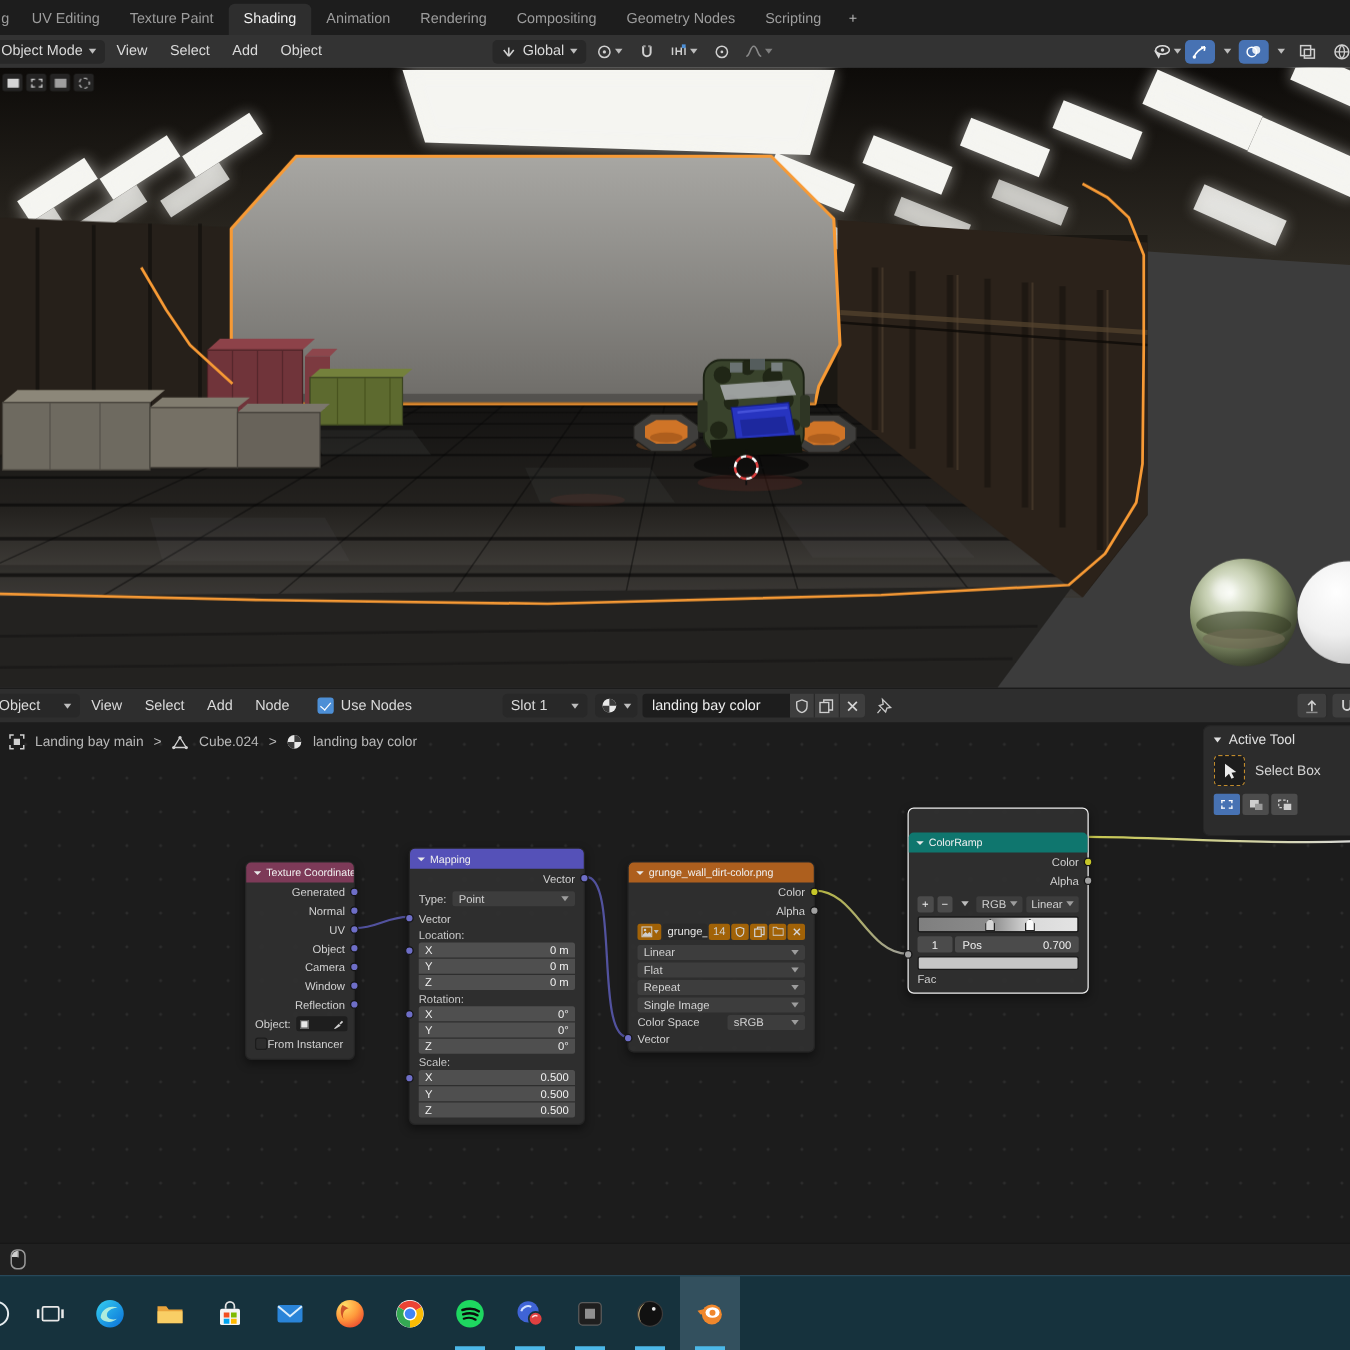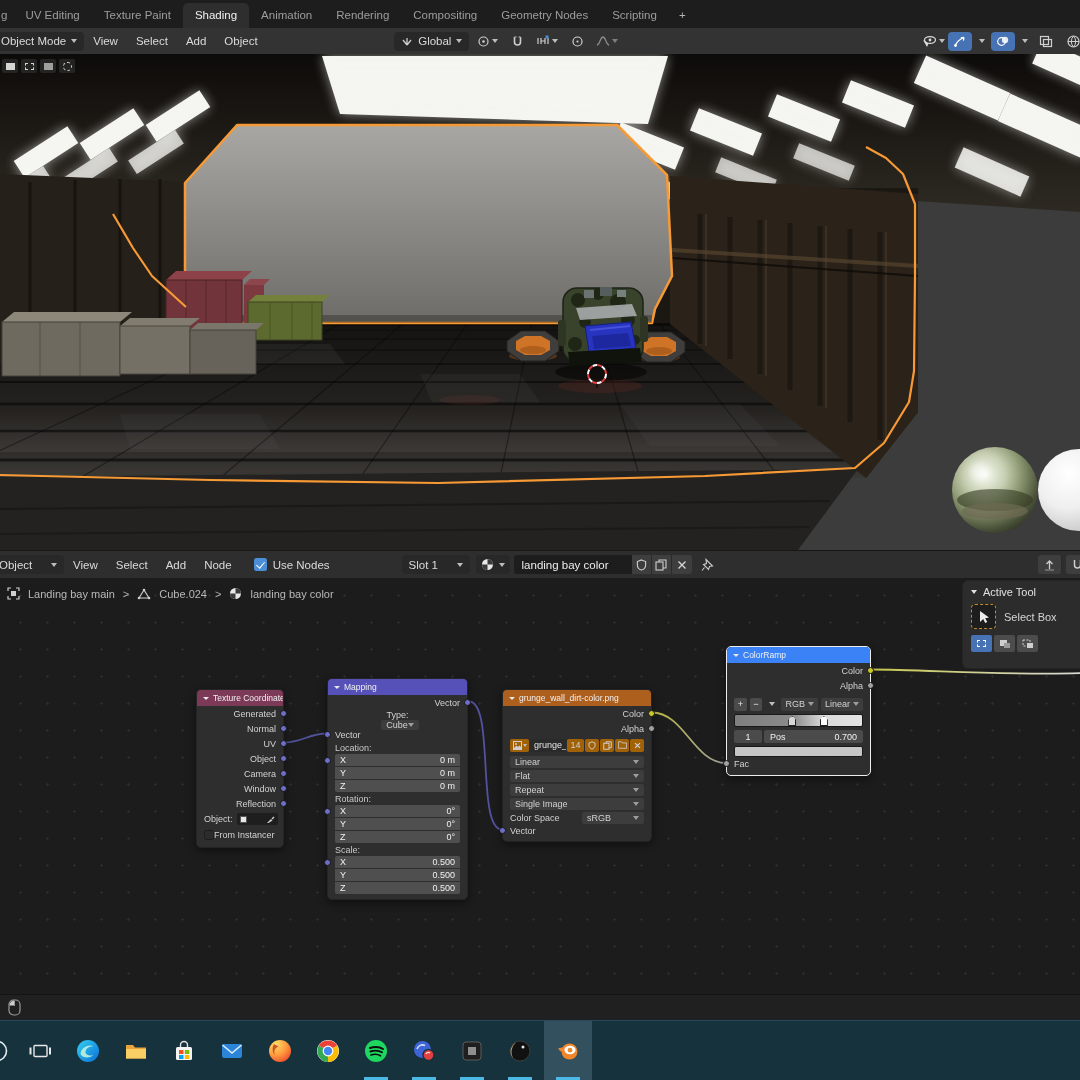--- a/index.html
+++ b/index.html
@@ -61,21 +61,21 @@
   .node{position:absolute;background:rgba(48,48,48,.97);border:1px solid #242424;border-radius:5px;font-size:9px;color:#d2d2d2;z-index:1;box-shadow:0 3px 8px rgba(0,0,0,.45);padding-bottom:4px;}
   .node.selected{border:1px solid #ededed;}
   .node-header{height:16px;display:flex;align-items:center;gap:4px;padding:0 6px;border-radius:4px 4px 0 0;color:#f0f0f0;font-size:8.5px;white-space:nowrap;overflow:hidden;}
   .nchv{display:inline-block;width:0;height:0;border-left:3px solid transparent;border-right:3px solid transparent;border-top:3.5px solid #e8e8e8;flex:0 0 auto;}
   .nrow{position:relative;height:15px;display:flex;align-items:center;padding:0 7px;}
   .nrow.out{justify-content:flex-end;}
   .sock{position:absolute;width:7px;height:7px;border:1px solid #141414;border-radius:50%;z-index:2;}
   .sock.r{right:-4px;top:4px;}
   .sock.abs{position:absolute;left:-4px;}
   .nlabel{height:12px;display:flex;align-items:center;padding:0 7px;color:#c9c9c9;}
-  .trow{height:17px;display:flex;align-items:center;padding:0 7px;flex-direction:column;}
+  .trow{height:17px;display:flex;align-items:center;padding:0 7px;}
   .tdd{flex:1;margin-left:5px;background:#3d3d3d;border-radius:2px;height:12px;display:flex;align-items:center;justify-content:space-between;padding:0 5px;}
   .vrow{height:12px;margin:0 7px 1px;background:#4f4f4f;display:flex;align-items:center;justify-content:space-between;padding:0 5px;color:#f1f1f1;}
   .vgrp .vrow:first-child{border-radius:2px 2px 0 0;}
   .vgrp .vrow:last-child{border-radius:0 0 2px 2px;}
   .objrow{height:16px;display:flex;align-items:center;padding:0 5px 0 7px;}
   .objfield{flex:1;margin-left:4px;background:#1e1e1e;border-radius:2px;height:12px;display:flex;align-items:center;padding:0 3px;gap:3px;}
   .instrow{height:16px;display:flex;align-items:center;gap:0;padding:0 7px;}
   .selrow{height:18px;display:flex;align-items:center;gap:1px;padding:0 7px;}
   .sbtn{height:13px;background:#a16207;display:flex;align-items:center;justify-content:center;color:#cfcfcf;border-radius:2px;}
   .sname{flex:1;background:#2a2a2a;height:13px;display:flex;align-items:center;padding:0 4px;border-radius:2px;color:#e4e4e4;white-space:nowrap;overflow:hidden;}
@@ -635,21 +635,21 @@
         <i class="nchv"></i>
         <span>Mapping</span>
       </div>
       <div class="nrow out">
           <span>Vector</span>
           <span class="sock r" style="background:#6e6ec7;"></span>
         </div>
       <div class="trow">
         <span>Type:</span>
         <div class="tdd">
-          <span>Cube</span>
+          <span>Point</span>
             <i class="chv" style="border-top-color:#9d9d9d;"></i>
         </div>
       </div>
       <div class="nrow">
           <span>Vector</span>
         </div>
       <div class="nlabel">Location:</div>
       <div class="vgrp">
         <div class="vrow">
             <span>X</span>
@@ -770,21 +770,21 @@
             <i class="chv" style="border-top-color:#9d9d9d;"></i>
           </div>
       </div>
       <div class="vecrow">
           <span>Vector</span>
         </div>
     </div>
 
     <div class="node selected" style="left:726px;top:68px;width:145px;">
       <span class="sock abs" style="top:113px;background:#a1a1a1;"></span>
-      <div class="node-header" style="background:#3b82f6;">
+      <div class="node-header" style="background:#0f766e;margin-top:19px;">
         <i class="nchv"></i>
         <span>ColorRamp</span>
       </div>
       <div class="nrow out">
           <span>Color</span>
           <span class="sock r" style="background:#c7c729;"></span>
         </div>
       <div class="nrow out">
           <span>Alpha</span>
           <span class="sock r" style="background:#a1a1a1;"></span>

